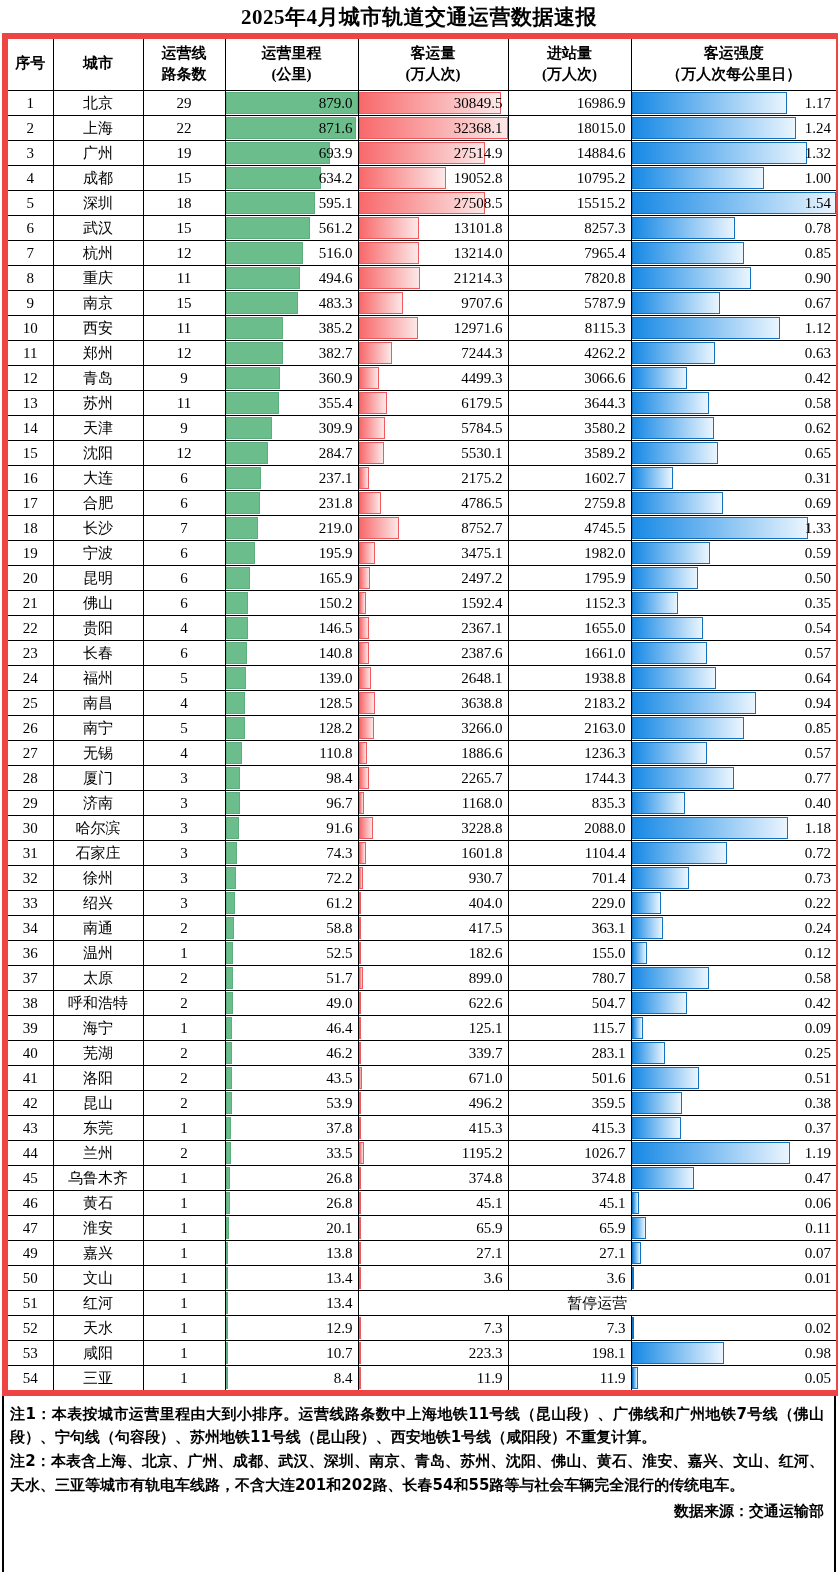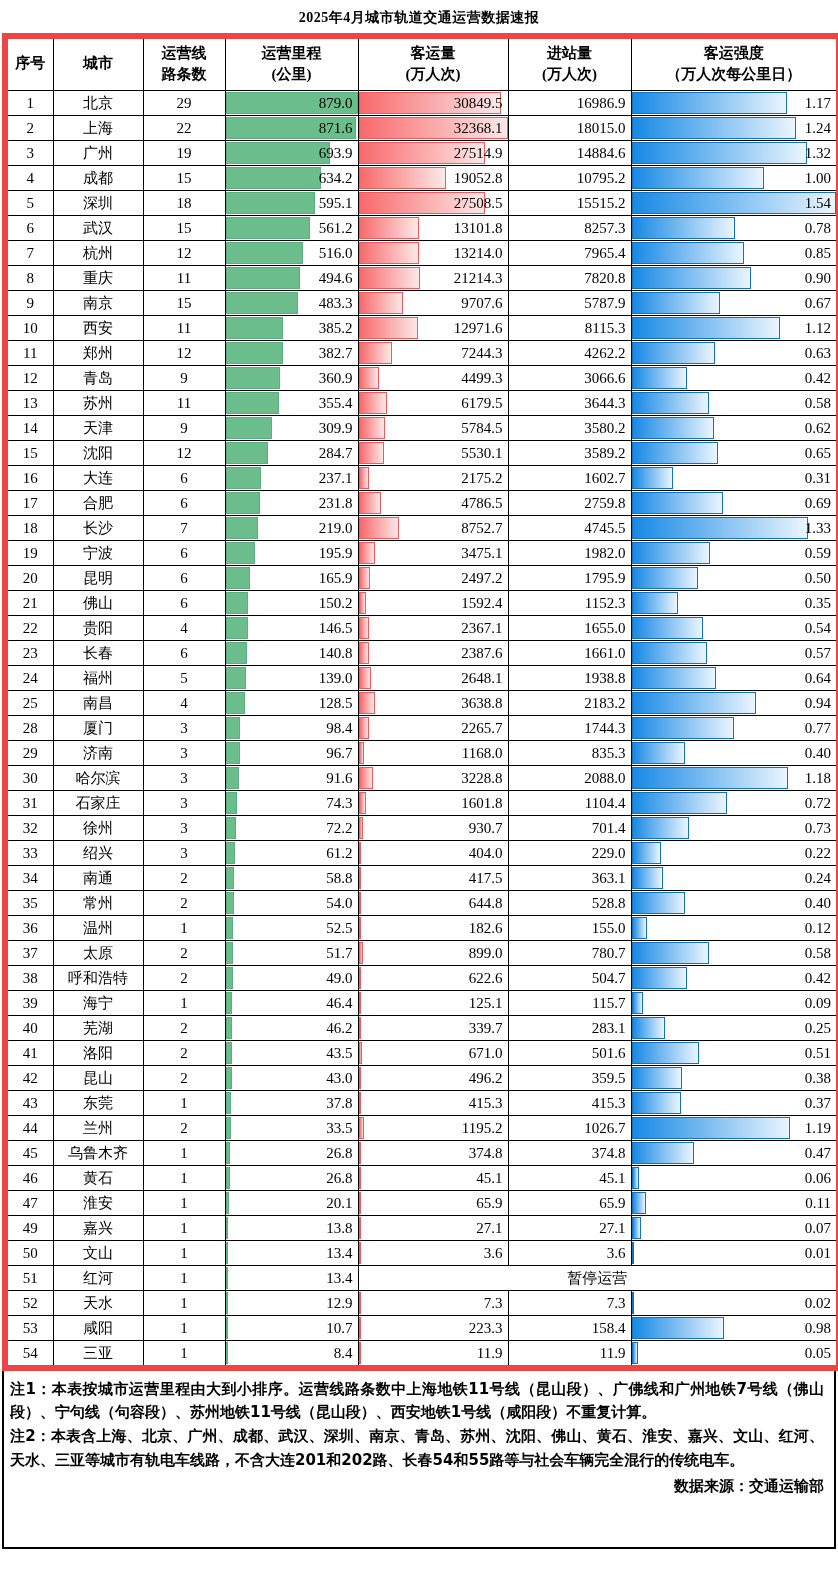--- a/index.html
+++ b/index.html
@@ -4,21 +4,21 @@
 <style>
   html,body { margin:0; padding:0; background:#ffffff; }
   body {
     width:838px;
     font-family:"Liberation Serif","DejaVu Serif",serif;
     color:#000;
   }
   .page { width:834px; margin:0 auto; }
   .title {
     text-align:center;
-    font-size:14px;
+    font-size:21px;
     font-weight:bold;
     margin:5px 0 3px 0;
     line-height:25px;
     letter-spacing:0.5px;
   }
   table.transit {
     border-collapse:collapse;
     table-layout:fixed;
     width:834px;
     border:6px solid #ef4444;
@@ -340,20 +340,38 @@
         <tr>
           <td class="center">25</td>
           <td class="center">南昌</td>
           <td class="center">4</td>
           <td class="value"><div class="bar green" style="width: 14.62%;"></div><span class="num">128.5</span></td>
           <td class="value"><div class="bar red" style="width: 11.24%;"></div><span class="num">3638.8</span></td>
           <td class="value"><span class="num">2183.2</span></td>
           <td class="value"><div class="bar blue" style="width: 61.04%;"></div><span class="num">0.94</span></td>
         </tr>
         <tr>
+          <td class="center">26</td>
+          <td class="center">南宁</td>
+          <td class="center">5</td>
+          <td class="value"><div class="bar green" style="width: 14.58%;"></div><span class="num">128.2</span></td>
+          <td class="value"><div class="bar red" style="width: 10.09%;"></div><span class="num">3266.0</span></td>
+          <td class="value"><span class="num">2163.0</span></td>
+          <td class="value"><div class="bar blue" style="width: 55.19%;"></div><span class="num">0.85</span></td>
+        </tr>
+        <tr>
+          <td class="center">27</td>
+          <td class="center">无锡</td>
+          <td class="center">4</td>
+          <td class="value"><div class="bar green" style="width: 12.61%;"></div><span class="num">110.8</span></td>
+          <td class="value"><div class="bar red" style="width: 5.83%;"></div><span class="num">1886.6</span></td>
+          <td class="value"><span class="num">1236.3</span></td>
+          <td class="value"><div class="bar blue" style="width: 37.01%;"></div><span class="num">0.57</span></td>
+        </tr>
+        <tr>
           <td class="center">28</td>
           <td class="center">厦门</td>
           <td class="center">3</td>
           <td class="value"><div class="bar green" style="width: 11.19%;"></div><span class="num">98.4</span></td>
           <td class="value"><div class="bar red" style="width: 7%;"></div><span class="num">2265.7</span></td>
           <td class="value"><span class="num">1744.3</span></td>
           <td class="value"><div class="bar blue" style="width: 50%;"></div><span class="num">0.77</span></td>
         </tr>
         <tr>
           <td class="center">29</td>
@@ -403,29 +421,20 @@
         <tr>
           <td class="center">34</td>
           <td class="center">南通</td>
           <td class="center">2</td>
           <td class="value"><div class="bar green" style="width: 6.69%;"></div><span class="num">58.8</span></td>
           <td class="value"><div class="bar red" style="width: 1.29%;"></div><span class="num">417.5</span></td>
           <td class="value"><span class="num">363.1</span></td>
           <td class="value"><div class="bar blue" style="width: 15.58%;"></div><span class="num">0.24</span></td>
         </tr>
         <tr>
-          <td class="center">35</td>
-          <td class="center">常州</td>
-          <td class="center">2</td>
-          <td class="value"><div class="bar green" style="width: 6.14%;"></div><span class="num">54.0</span></td>
-          <td class="value"><div class="bar red" style="width: 1.99%;"></div><span class="num">644.8</span></td>
-          <td class="value"><span class="num">528.8</span></td>
-          <td class="value"><div class="bar blue" style="width: 25.97%;"></div><span class="num">0.40</span></td>
-        </tr>
-        <tr>
           <td class="center">36</td>
           <td class="center">温州</td>
           <td class="center">1</td>
           <td class="value"><div class="bar green" style="width: 5.97%;"></div><span class="num">52.5</span></td>
           <td class="value"><div class="bar red" style="width: 0.56%;"></div><span class="num">182.6</span></td>
           <td class="value"><span class="num">155.0</span></td>
           <td class="value"><div class="bar blue" style="width: 7.79%;"></div><span class="num">0.12</span></td>
         </tr>
         <tr>
           <td class="center">37</td>
@@ -469,21 +478,21 @@
           <td class="center">2</td>
           <td class="value"><div class="bar green" style="width: 4.95%;"></div><span class="num">43.5</span></td>
           <td class="value"><div class="bar red" style="width: 2.07%;"></div><span class="num">671.0</span></td>
           <td class="value"><span class="num">501.6</span></td>
           <td class="value"><div class="bar blue" style="width: 33.12%;"></div><span class="num">0.51</span></td>
         </tr>
         <tr>
           <td class="center">42</td>
           <td class="center">昆山</td>
           <td class="center">2</td>
-          <td class="value"><div class="bar green" style="width: 4.89%;"></div><span class="num">43.0</span></td>
+          <td class="value"><div class="bar green" style="width: 4.89%;"></div><span class="num">53.9</span></td>
           <td class="value"><div class="bar red" style="width: 1.53%;"></div><span class="num">496.2</span></td>
           <td class="value"><span class="num">359.5</span></td>
           <td class="value"><div class="bar blue" style="width: 24.68%;"></div><span class="num">0.38</span></td>
         </tr>
         <tr>
           <td class="center">43</td>
           <td class="center">东莞</td>
           <td class="center">1</td>
           <td class="value"><div class="bar green" style="width: 4.3%;"></div><span class="num">37.8</span></td>
           <td class="value"><div class="bar red" style="width: 1.28%;"></div><span class="num">415.3</span></td>
@@ -559,21 +568,21 @@
           <td class="value"><div class="bar red" style="width: 0.02%;"></div><span class="num">7.3</span></td>
           <td class="value"><span class="num">7.3</span></td>
           <td class="value"><div class="bar blue" style="width: 1.3%;"></div><span class="num">0.02</span></td>
         </tr>
         <tr>
           <td class="center">53</td>
           <td class="center">咸阳</td>
           <td class="center">1</td>
           <td class="value"><div class="bar green" style="width: 1.22%;"></div><span class="num">10.7</span></td>
           <td class="value"><div class="bar red" style="width: 0.69%;"></div><span class="num">223.3</span></td>
-          <td class="value"><span class="num">158.4</span></td>
+          <td class="value"><span class="num">198.1</span></td>
           <td class="value"><div class="bar blue" style="width: 45.45%;"></div><span class="num">0.98</span></td>
         </tr>
         <tr>
           <td class="center">54</td>
           <td class="center">三亚</td>
           <td class="center">1</td>
           <td class="value"><div class="bar green" style="width: 0.96%;"></div><span class="num">8.4</span></td>
           <td class="value"><div class="bar red" style="width: 0.04%;"></div><span class="num">11.9</span></td>
           <td class="value"><span class="num">11.9</span></td>
           <td class="value"><div class="bar blue" style="width: 3.25%;"></div><span class="num">0.05</span></td>

